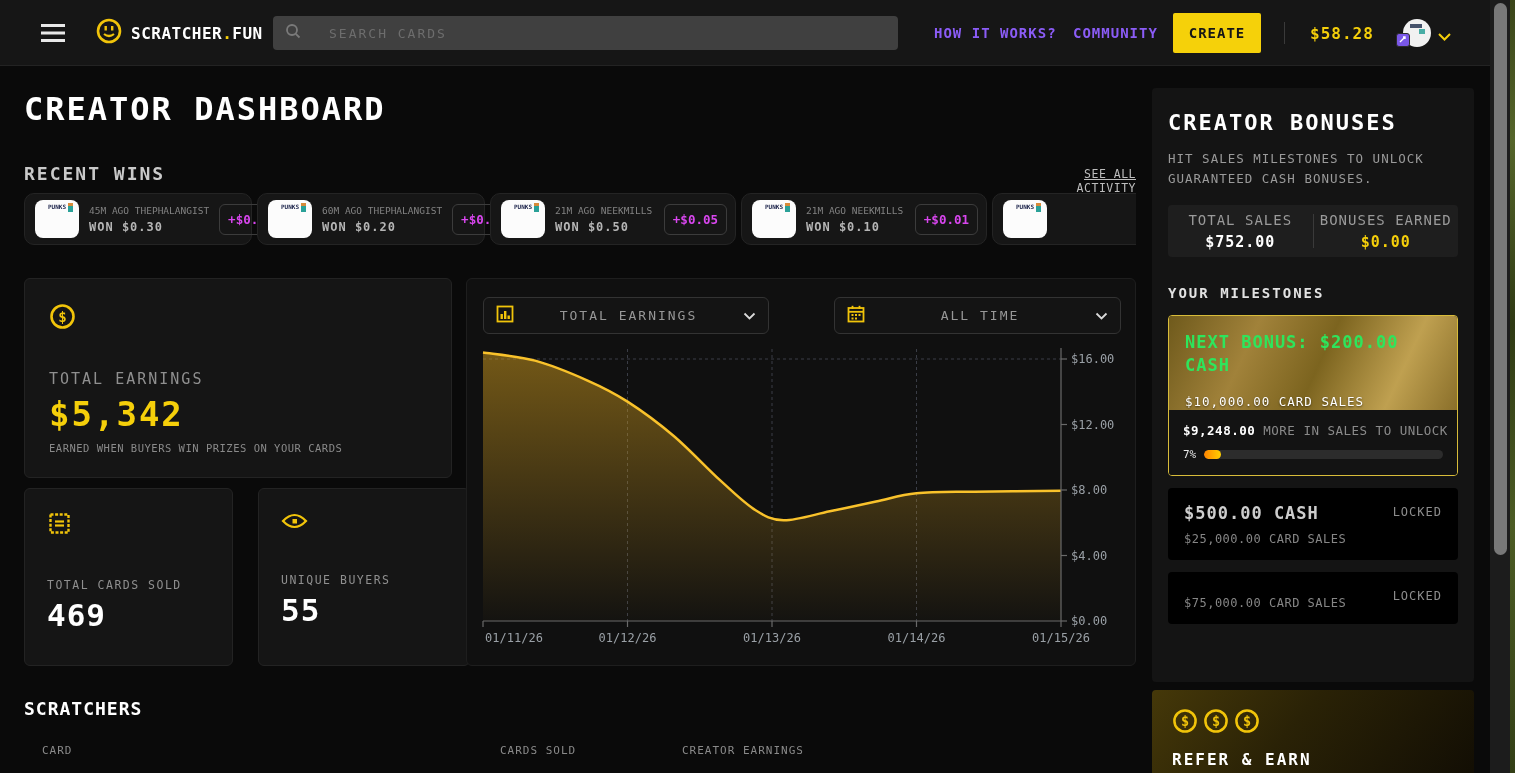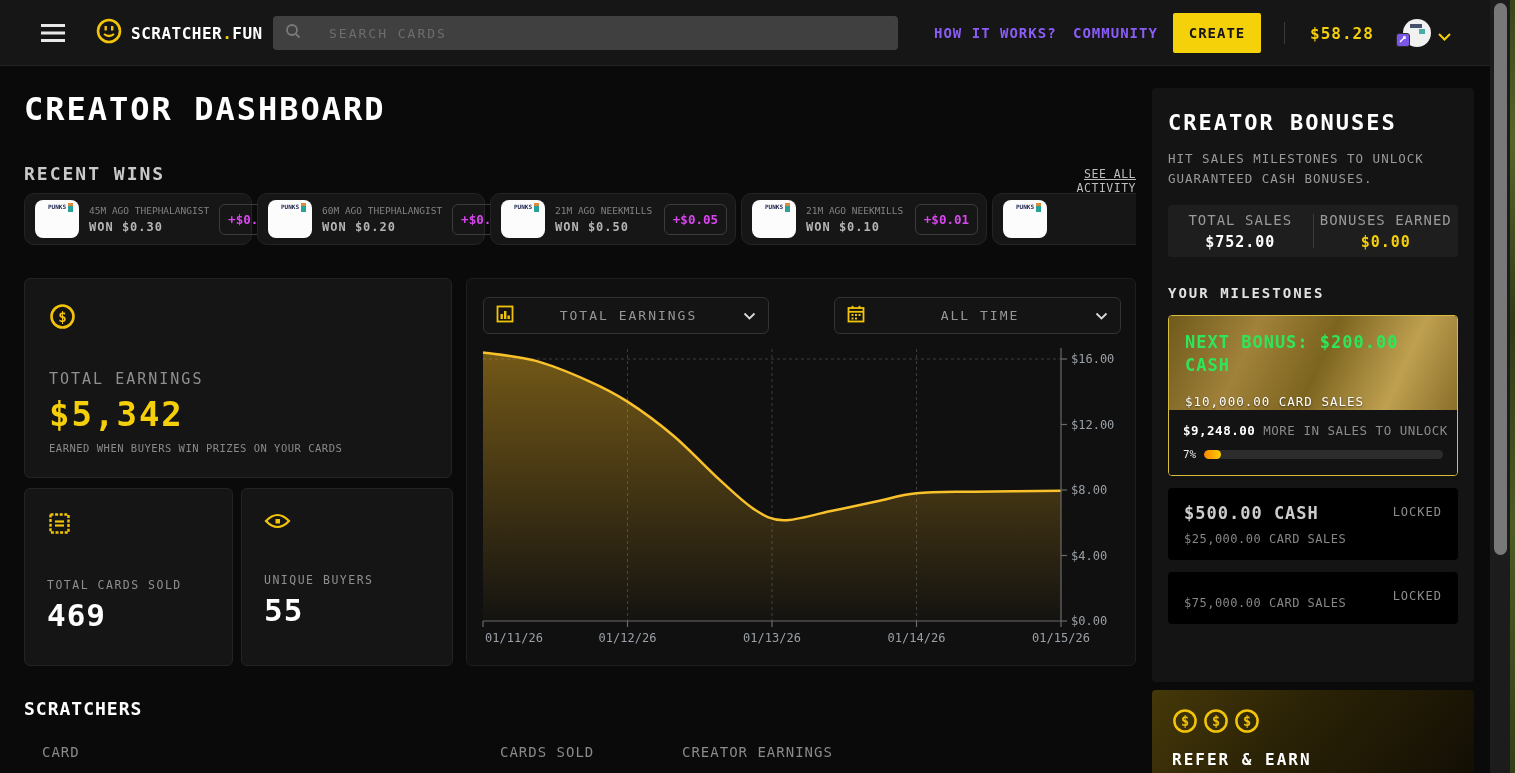--- a/index.html
+++ b/index.html
@@ -75,21 +75,21 @@
                 border:1px solid #1e1e1e; border-radius:6px; }
   .select { position:absolute; top:18px; height:37px; border:1px solid #333333; border-radius:6px;
             background:#141414; display:flex; align-items:center; padding:0 12px; cursor:pointer; }
   .select-metric { left:16px; width:286px; }
   .select-range { left:367px; width:287px; }
   .select-label { flex:1; text-align:center; color:#979797; font-size:13px; letter-spacing:2px; }
   #earnings-chart { position:absolute; left:0; top:56px; }
 
   
   .scratchers-title { left:24px; top:698px; font-size:18px; font-weight:bold; letter-spacing:1px; color:#ffffff; }
-  .col-header { top:744px; font-size:14px; color:#8a8a8a; letter-spacing:1px; position:absolute; }
+  .col-header { top:744px; font-size:11px; color:#8a8a8a; letter-spacing:1px; position:absolute; }
 
   
   .bonuses-panel { left:1152px; top:88px; width:322px; height:594px; background:#141414;
                    border-radius:4px; padding:22px 16px; }
   .bonuses-title { font-size:22px; font-weight:bold; letter-spacing:2px; color:#ffffff; }
   .bonuses-desc { margin-top:14px; width:276px; font-size:12.5px; line-height:1.6;
                   letter-spacing:1px; color:#9a9a9a; }
   .bonuses-stats { margin-top:16px; height:52px; background:#1e1e1e; border-radius:4px;
                    display:flex; align-items:center; text-align:center; }
   .bstat { flex:1; }
@@ -271,21 +271,21 @@
     <svg width="25" height="25" viewBox="0 0 25 25">
       <rect x="3.5" y="3.5" width="18" height="18" fill="none" stroke="#f1c40a" stroke-width="2.4" stroke-dasharray="3 1.6"></rect>
       <line x1="8" y1="10.5" x2="17" y2="10.5" stroke="#f1c40a" stroke-width="2.2"></line>
       <line x1="8" y1="14.5" x2="17" y2="14.5" stroke="#f1c40a" stroke-width="2.2"></line>
     </svg>
   </div>
   <div class="stat-label small">TOTAL CARDS SOLD</div>
   <div class="stat-value">469</div>
 </div>
 
-<div class="stat-card" style="left:241px;top:488px;width:212px;height:178px;padding:22px">
+<div class="stat-card" style="left:258px;top:488px;width:212px;height:178px;padding:22px">
   <div class="icon-gap-sm">
     <svg width="27" height="20" viewBox="0 0 27 20">
       <path d="M2 10 Q13.5 -2 25 10 Q13.5 22 2 10 Z" fill="none" stroke="#f1c40a" stroke-width="2.2"></path>
       <rect x="11.5" y="8" width="4.5" height="4.5" fill="#f1c40a"></rect>
     </svg>
   </div>
   <div class="stat-label small">UNIQUE BUYERS</div>
   <div class="stat-value">55</div>
 </div>
 

